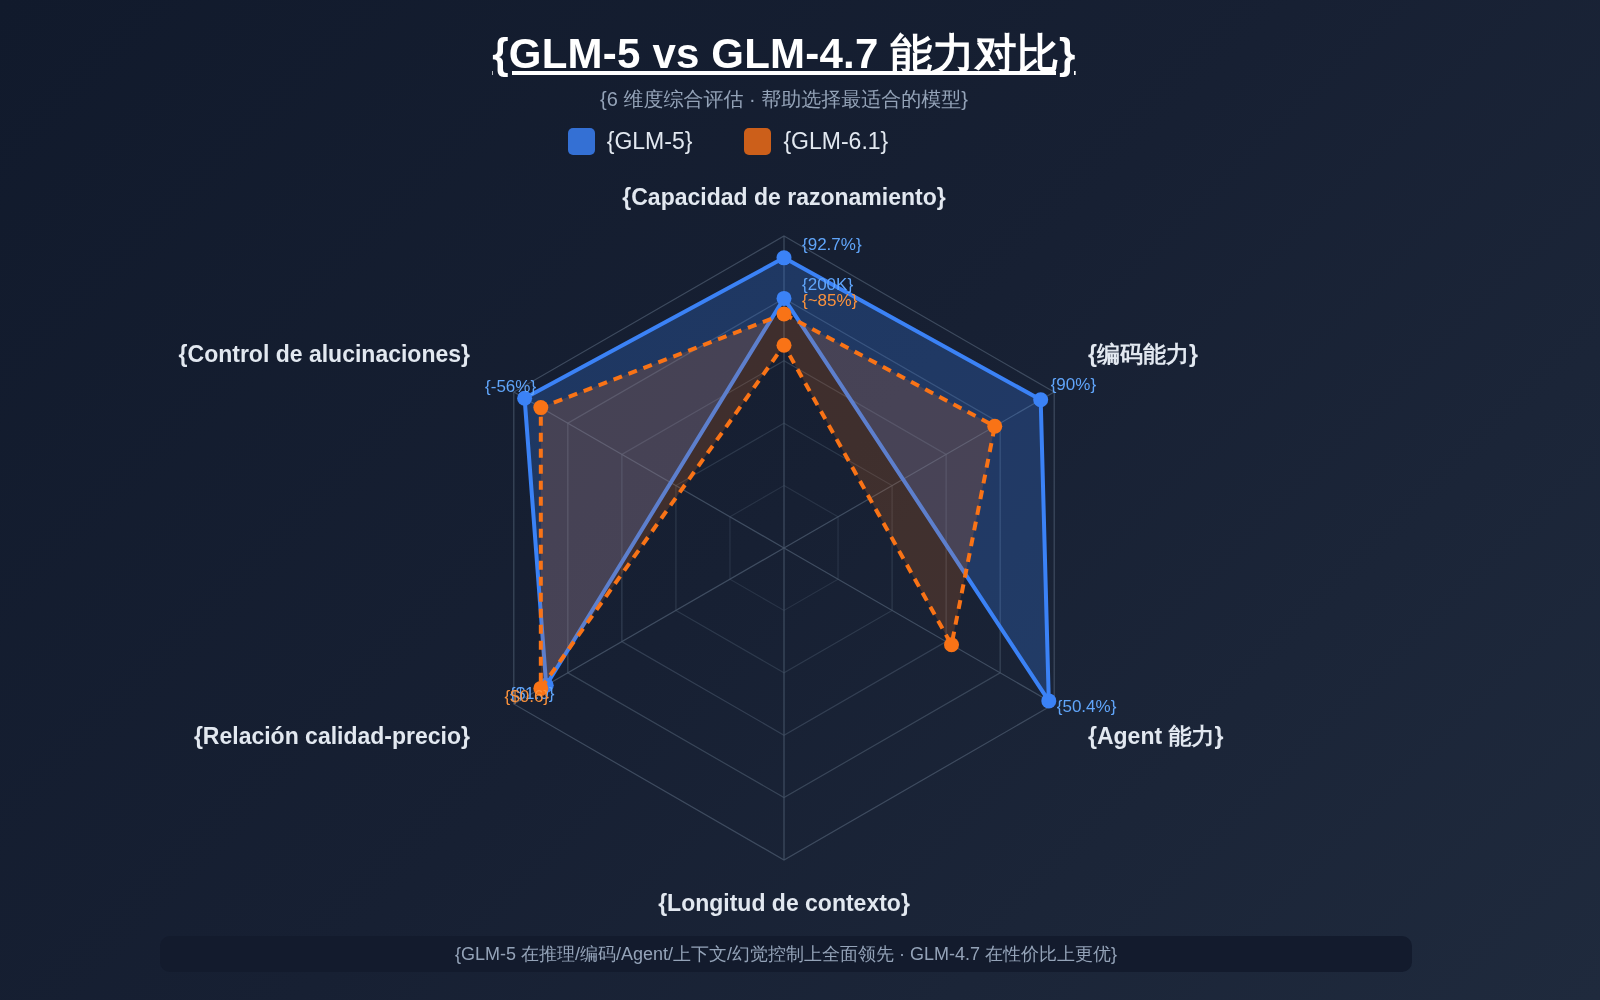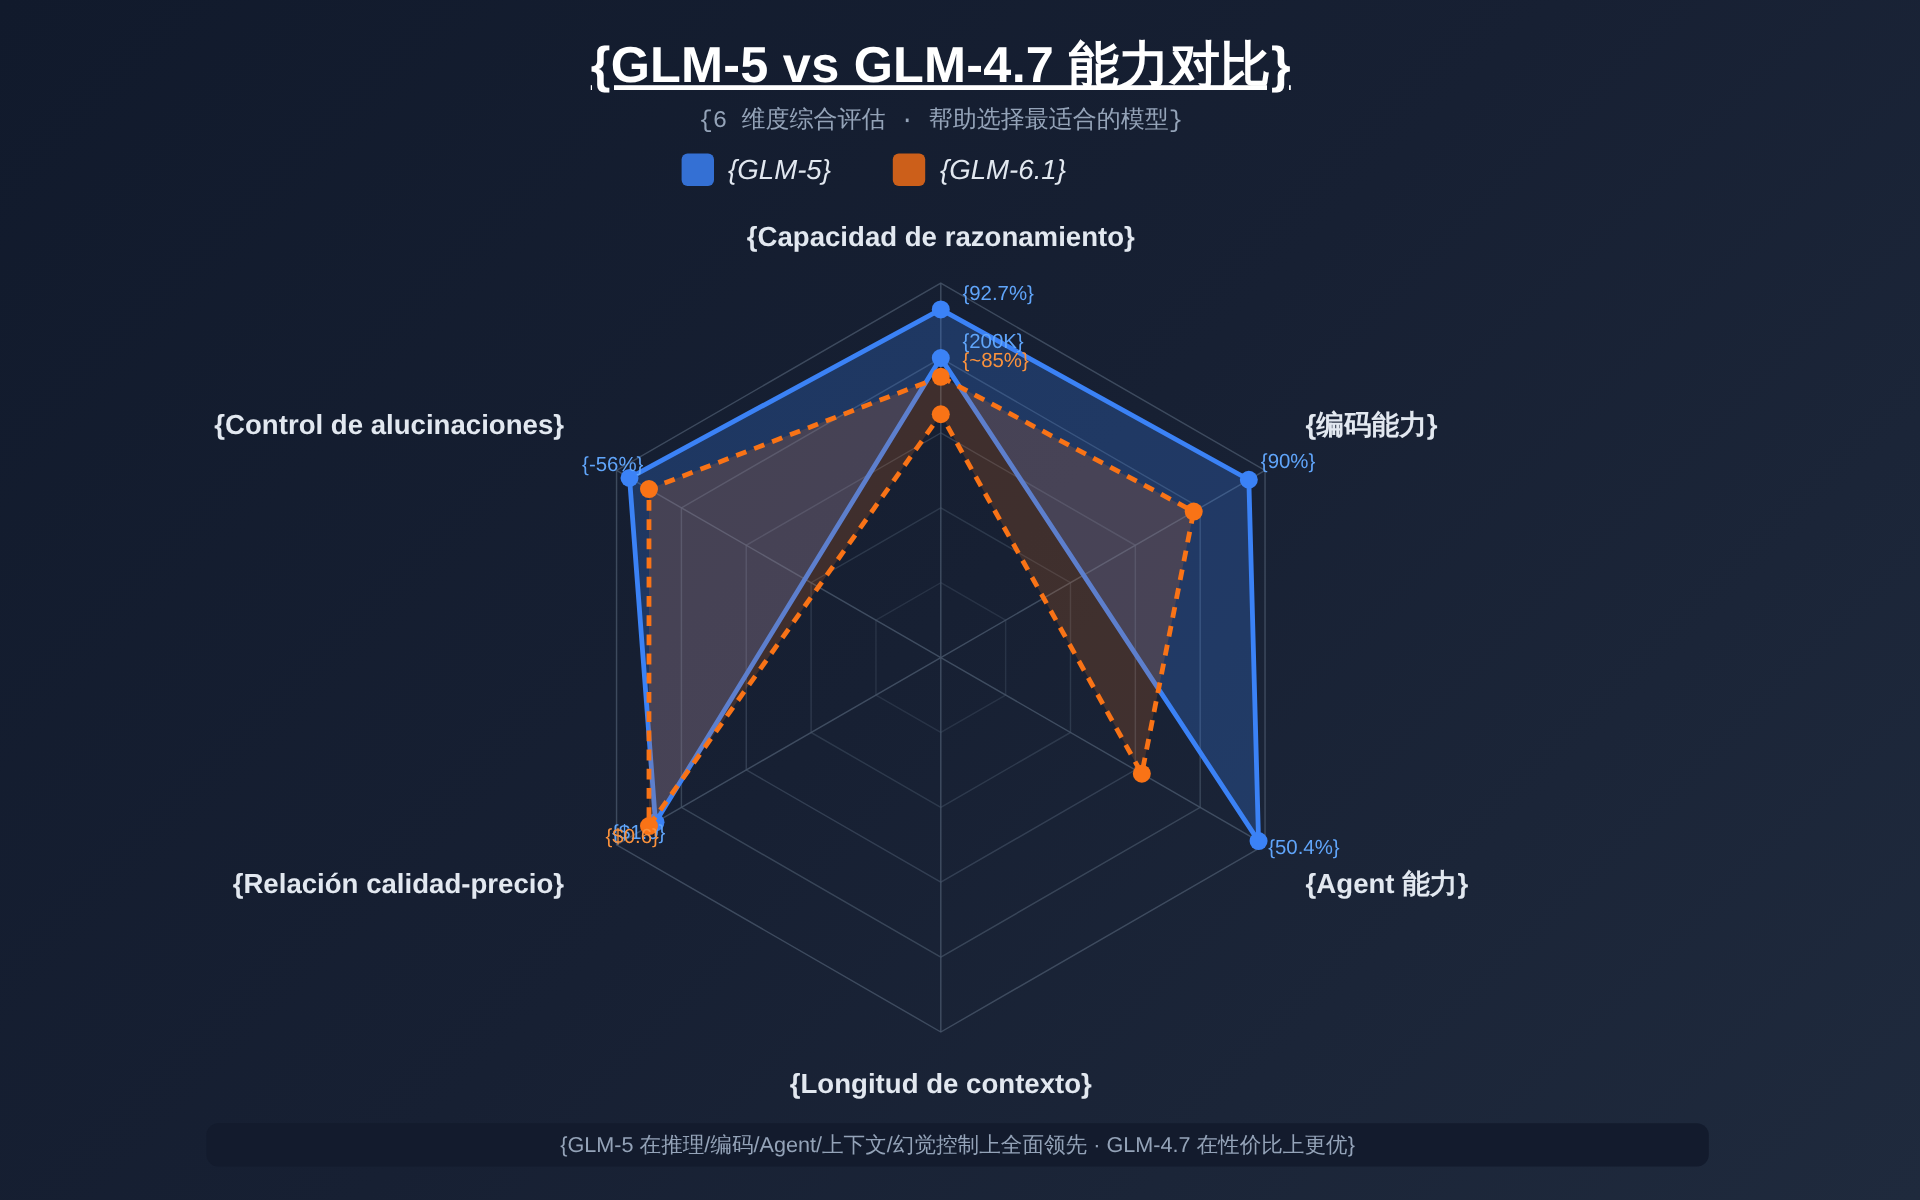--- a/index.html
+++ b/index.html
@@ -10,34 +10,34 @@
       color: #f1f5f9;
     }
     .title {
       position: absolute; left: 0; width: 1568px; top: 26px;
       text-align: center; font-size: 42px; font-weight: 700; color: #ffffff;
       letter-spacing: 0.2px;
       text-decoration: underline;
     }
     .subtitle {
       position: absolute; left: 0; width: 1568px; top: 86px;
-      text-align: center; font-size: 20px; color: #94a3b8; font-family: Liberation Mono, monospace;
+      text-align: center; font-size: 20px; color: #94a3b8;
     }
     .legend {
       position: absolute; top: 128px; left: 0; width: 1456px;
-      display: flex; justify-content: center; gap: 52px; font-style: italic;
+      display: flex; justify-content: center; gap: 52px;
     }
     .legend-item { display: flex; align-items: center; gap: 12px; cursor: pointer; }
     .swatch { width: 27px; height: 27px; border-radius: 5px; display: inline-block; }
     .legend-label { font-size: 23px; color: #e2e8f0; }
     svg.radar { position: absolute; left: 0; top: 0; }
     .axis-label { font-size: 23px; font-weight: 700; fill: #e2e8f0; font-family: "Liberation Sans", "DejaVu Sans", sans-serif; }
     .val-label { font-size: 17px; font-family: "Liberation Sans", "DejaVu Sans", sans-serif; }
     .footer {
-      position: absolute; left: 172px; top: 936px; width: 1252px; height: 36px;
+      position: absolute; left: 160px; top: 936px; width: 1252px; height: 36px;
       background: #131b2d; border-radius: 10px;
       display: flex; align-items: center; justify-content: center;
       font-size: 18px; color: #94a3b8;
     }
   </style>
 </head>
 <body>
 
 <div class="title">{GLM-5 vs GLM-4.7 能力对比}</div>
 <div class="subtitle">{6 维度综合评估 · 帮助选择最适合的模型}</div>

